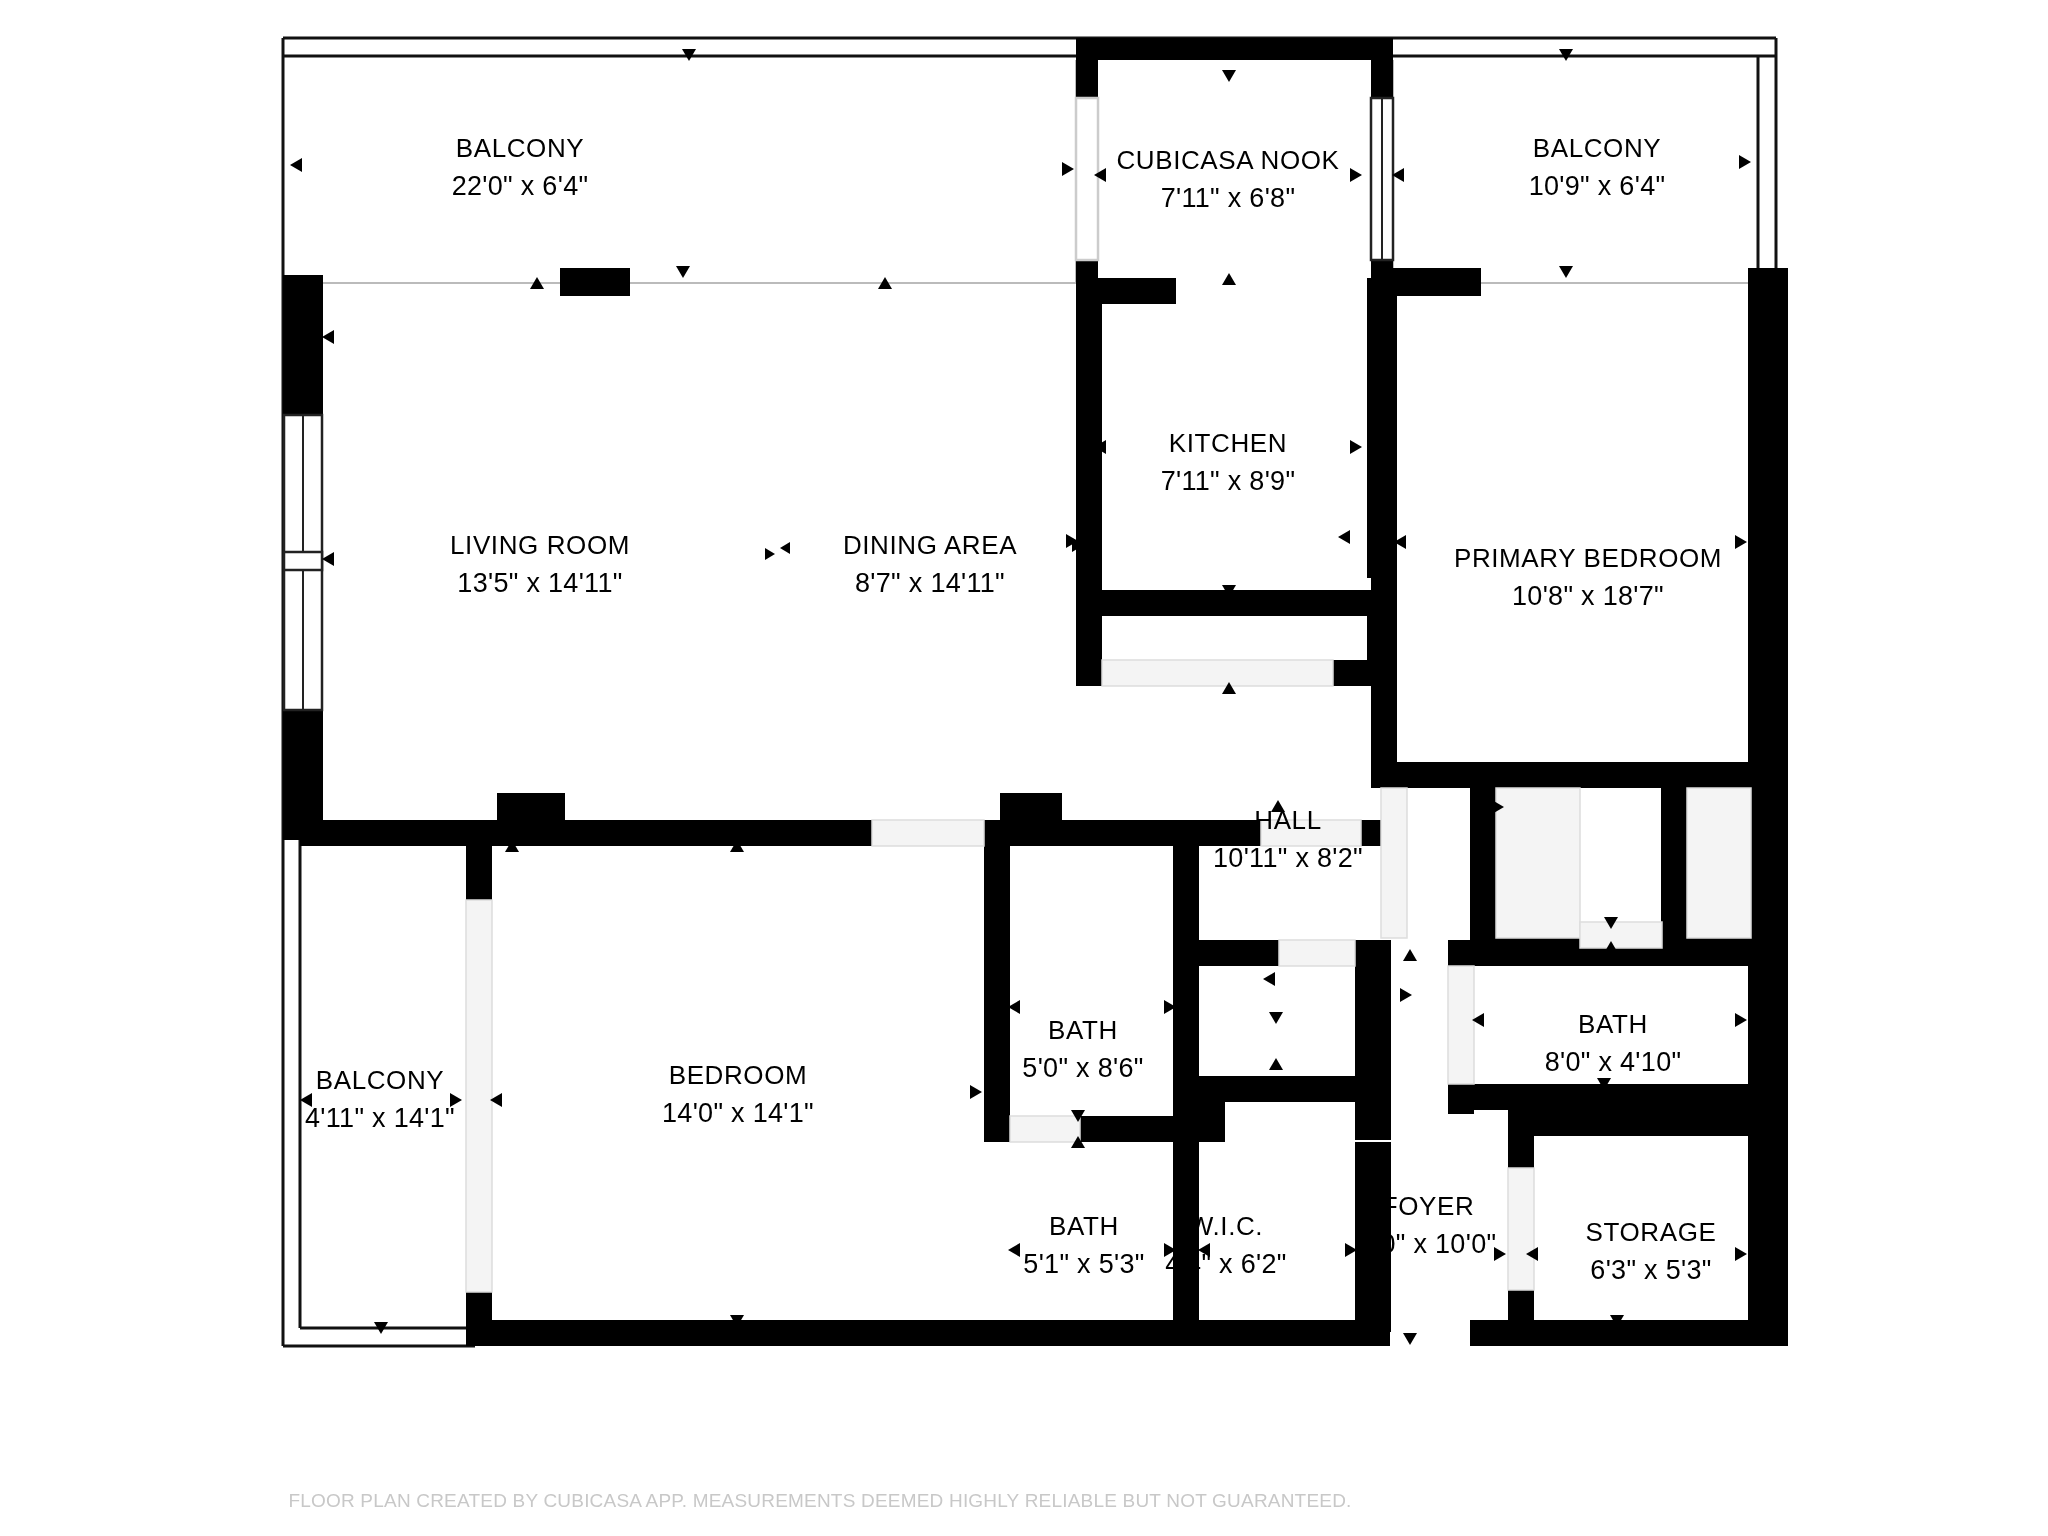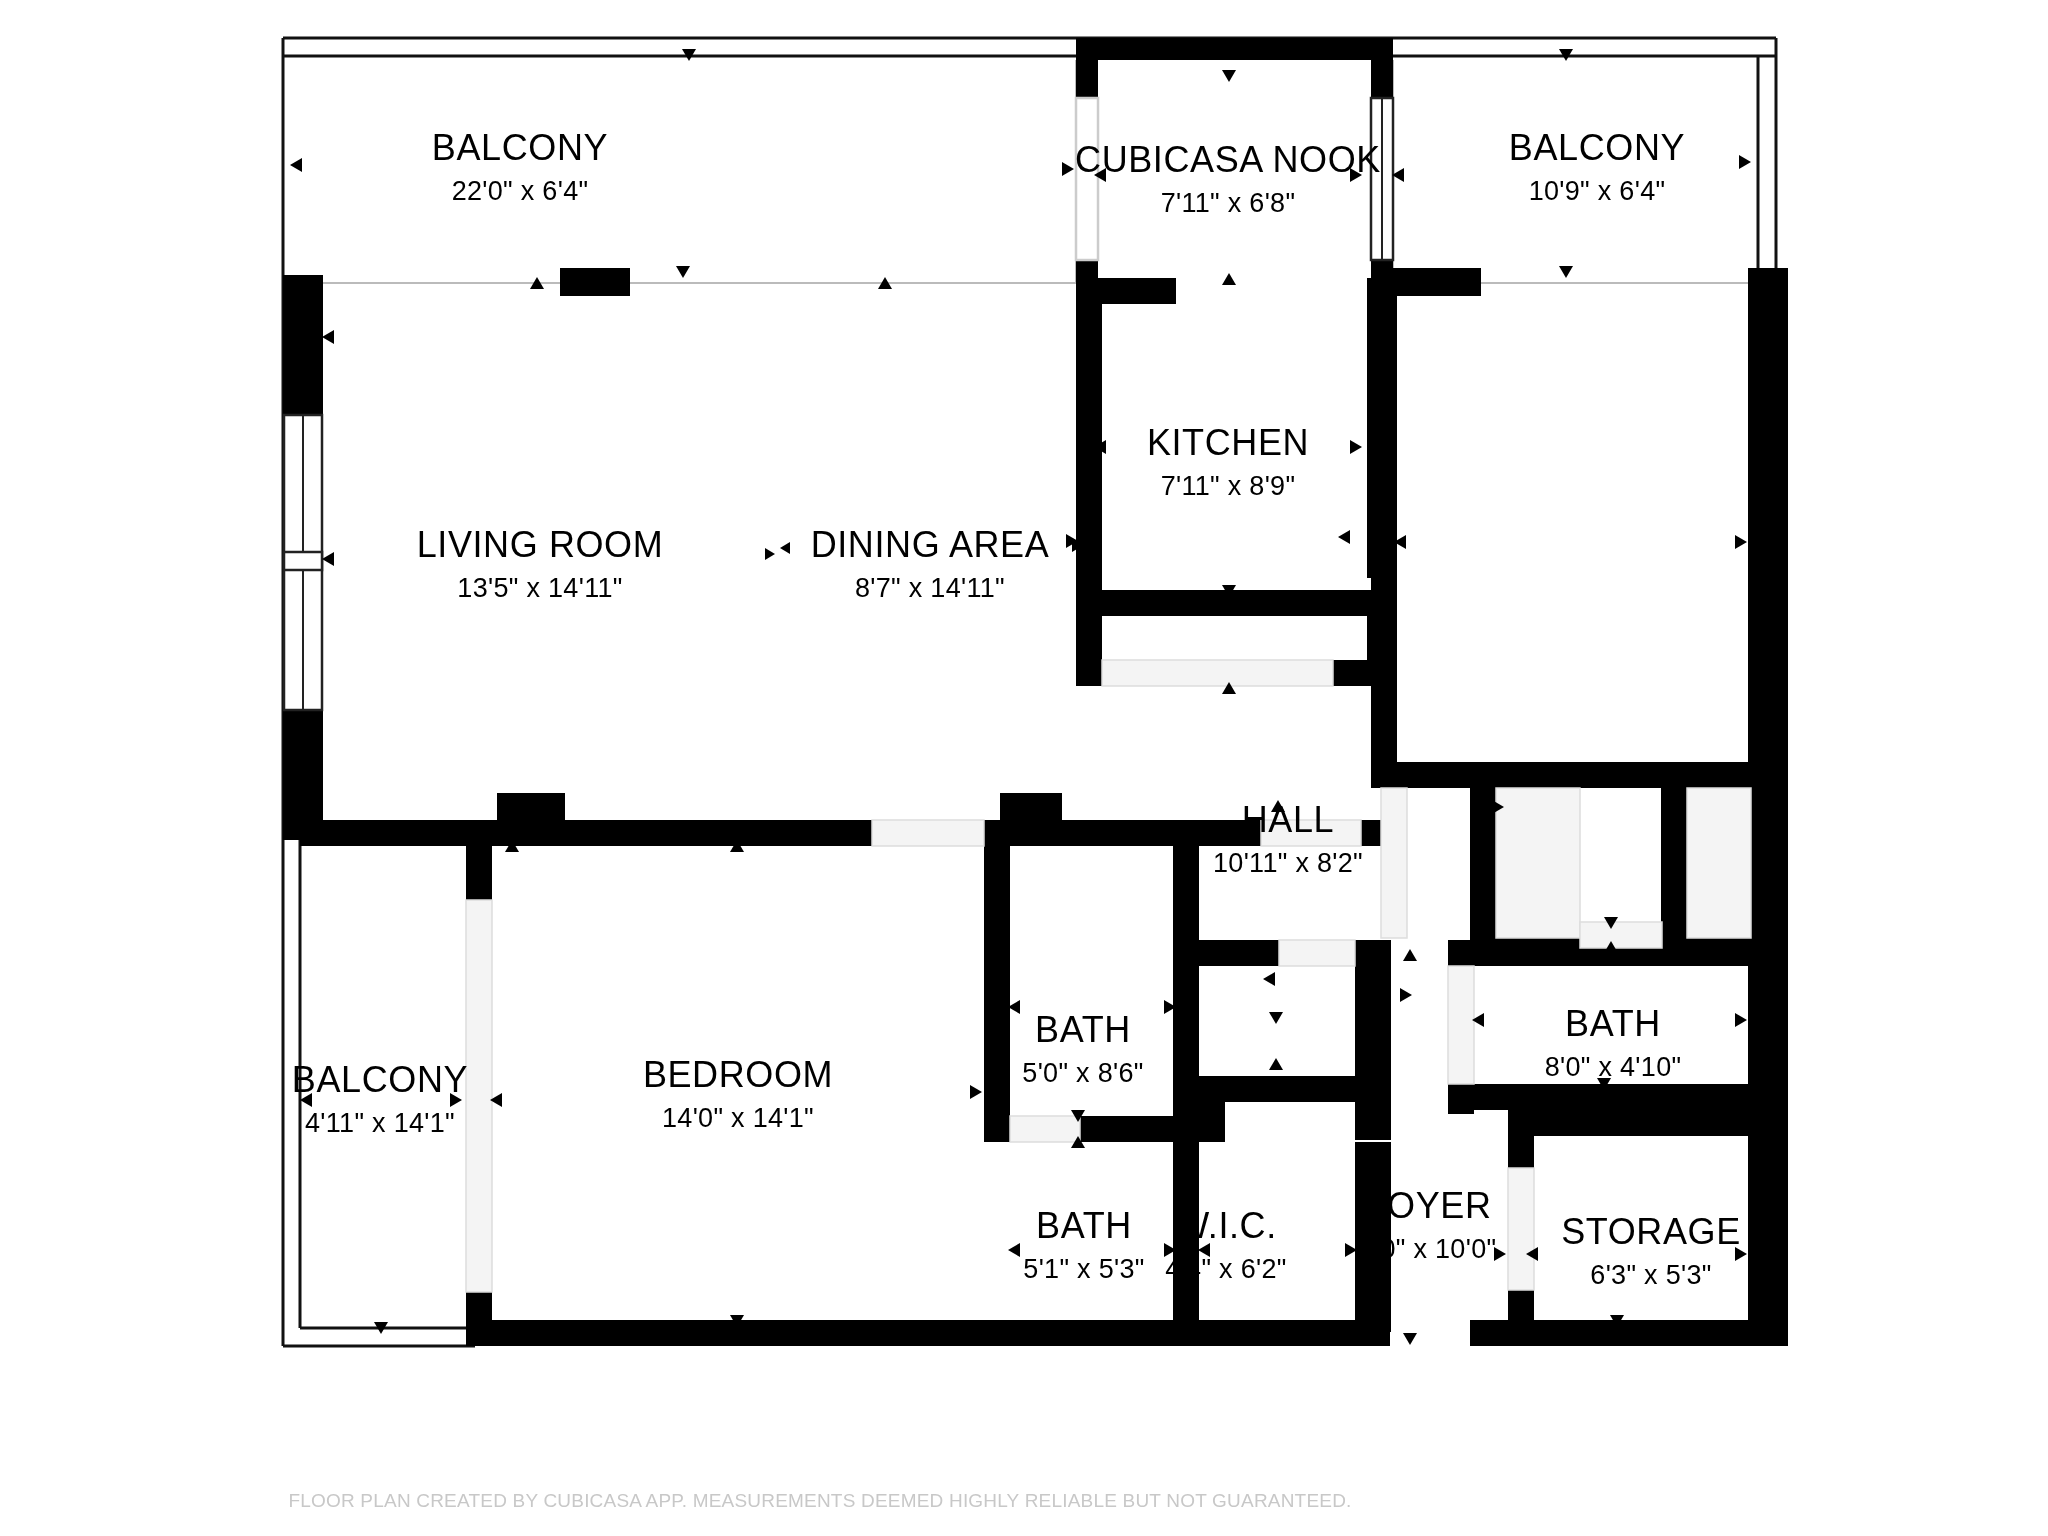--- a/index.html
+++ b/index.html
@@ -32,21 +32,21 @@
     position: absolute;
     text-align: center;
     color: #000000;
     line-height: 1.18;
     white-space: nowrap;
     transform: translate(-50%, -50%);
     pointer-events: none;
   }
   .room-label .rl-name {
     display: block;
-    font-size: 36px;
+    font-size: 26px;
     letter-spacing: 0.6px;
     font-weight: 400;
   }
   .room-label .rl-dim {
     display: block;
     font-size: 27px;
     letter-spacing: 0.3px;
     margin-top: 7px;
     font-weight: 400;
   }
@@ -305,20 +305,24 @@
   <div class="room-label" style="left:540px; top:565px;">
     <span class="rl-name">LIVING ROOM</span>
     <span class="rl-dim">13'5" x 14'11"</span>
   </div>
 
   <div class="room-label" style="left:930px; top:565px;">
     <span class="rl-name">DINING AREA</span>
     <span class="rl-dim">8'7" x 14'11"</span>
   </div>
 
+  <div class="room-label" style="left:1588px; top:578px;">
+    <span class="rl-name">PRIMARY BEDROOM</span>
+    <span class="rl-dim">10'8" x 18'7"</span>
+  </div>
 
   <div class="room-label" style="left:1288px; top:840px;">
     <span class="rl-name">HALL</span>
     <span class="rl-dim">10'11" x 8'2"</span>
   </div>
 
   <div class="room-label" style="left:1083px; top:1050px;">
     <span class="rl-name">BATH</span>
     <span class="rl-dim">5'0" x 8'6"</span>
   </div>

